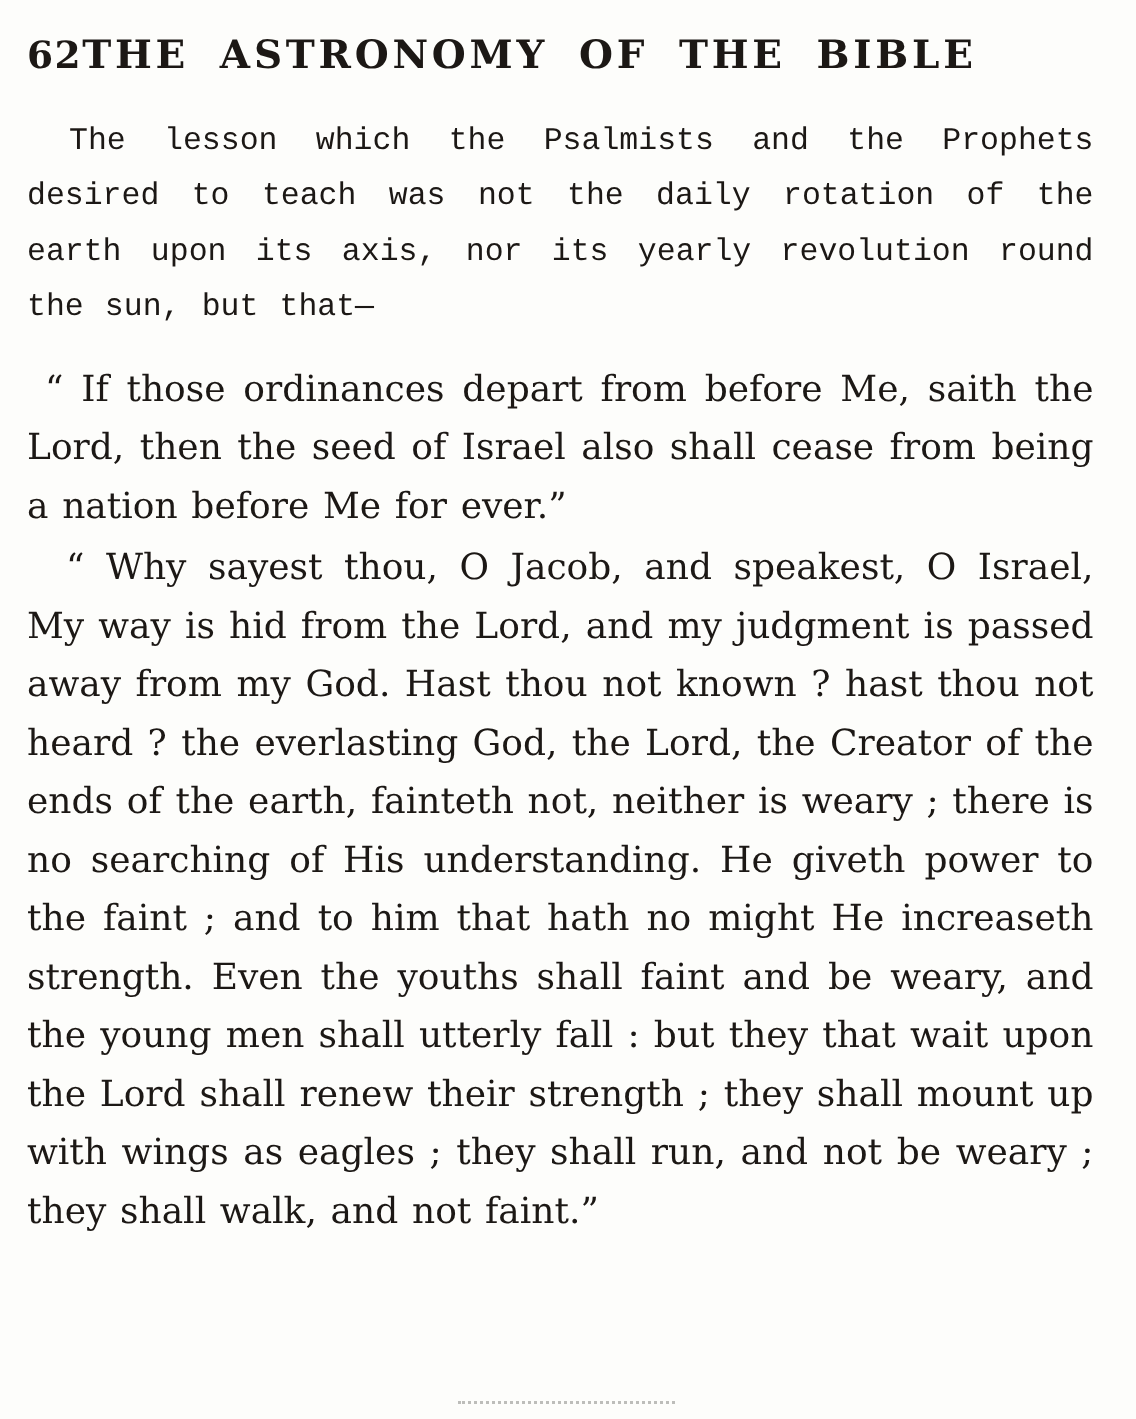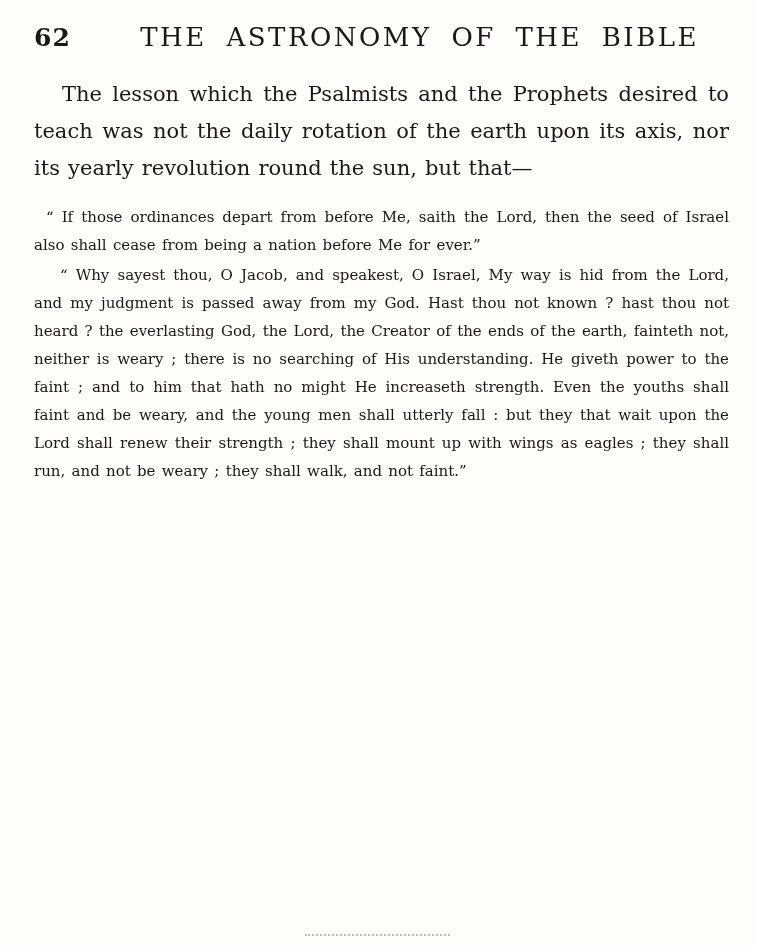--- a/index.html
+++ b/index.html
@@ -9,57 +9,58 @@
   }
   body {
     width: 757px;
     height: 946px;
     position: relative;
     overflow: hidden;
     font-family: "DejaVu Serif", serif;
     color: #1c1815;
   }
   .page {
-    padding: 22px 28px 0 34px;
+    padding: 22px 28px 0 18px;
   }
   .page-header {
     display: flex;
     align-items: baseline;
     margin-bottom: 24px;
   }
   .page-number {
     font-size: 25px;
     font-weight: 700;
     letter-spacing: 1px;
   }
   .running-title {
     flex: 1;
     margin: 0;
-    text-align: right;
+    text-align: left;
     font-size: 26px;
-    font-weight: 400;
+    font-weight: 700;
     letter-spacing: 2.5px;
     word-spacing: 9px;
     padding-right: 30px;
     white-space: nowrap;
   }
   p {
     margin: 0;
     text-align: justify;
     word-spacing: 1.5px;
   }
   .body-para {
     font-size: 21px;
     line-height: 37px;
     text-indent: 28px;
     margin-bottom: 16px;
+    font-family: Liberation Mono, monospace;
   }
   .quote-para {
-    font-size: 15px;
-    line-height: 28px;
+    font-size: 24px;
+    line-height: 39px;
     margin-bottom: 24px;
   }
   .quote-first {
     text-indent: 12px;
   }
   .quote-cont {
     text-indent: 26px;
     margin-top: -22px;
     margin-bottom: 0;
   }

